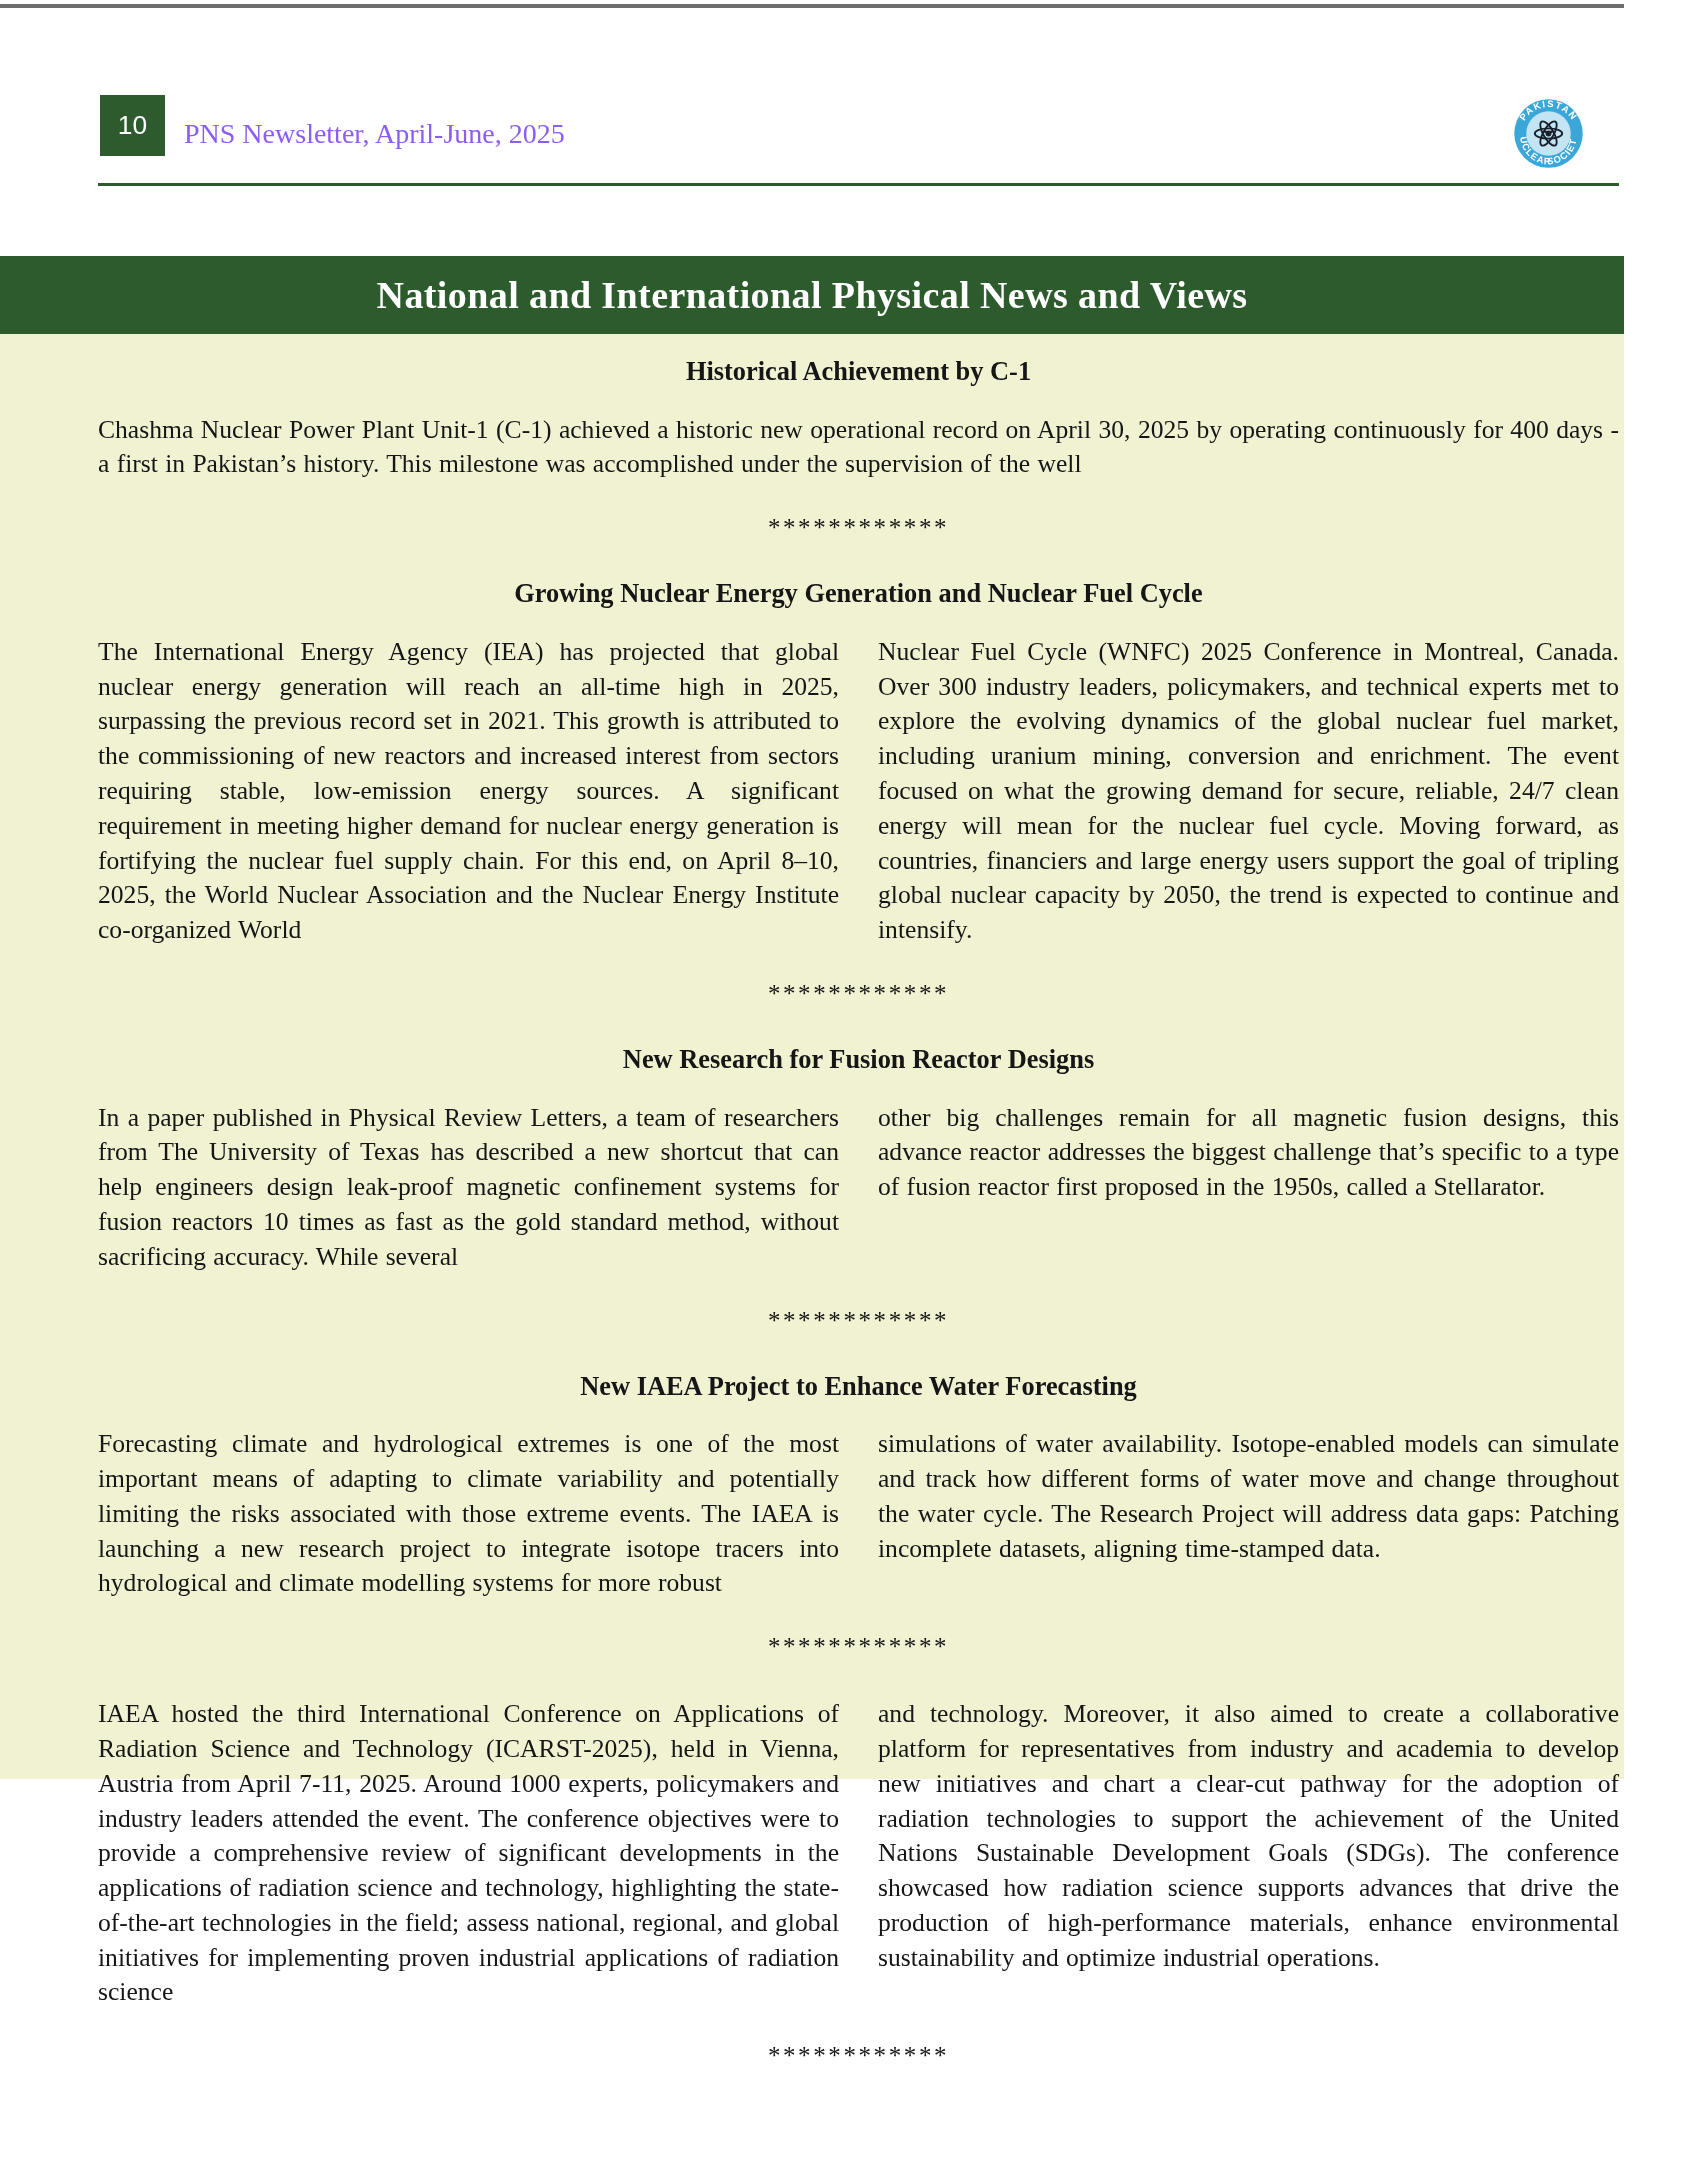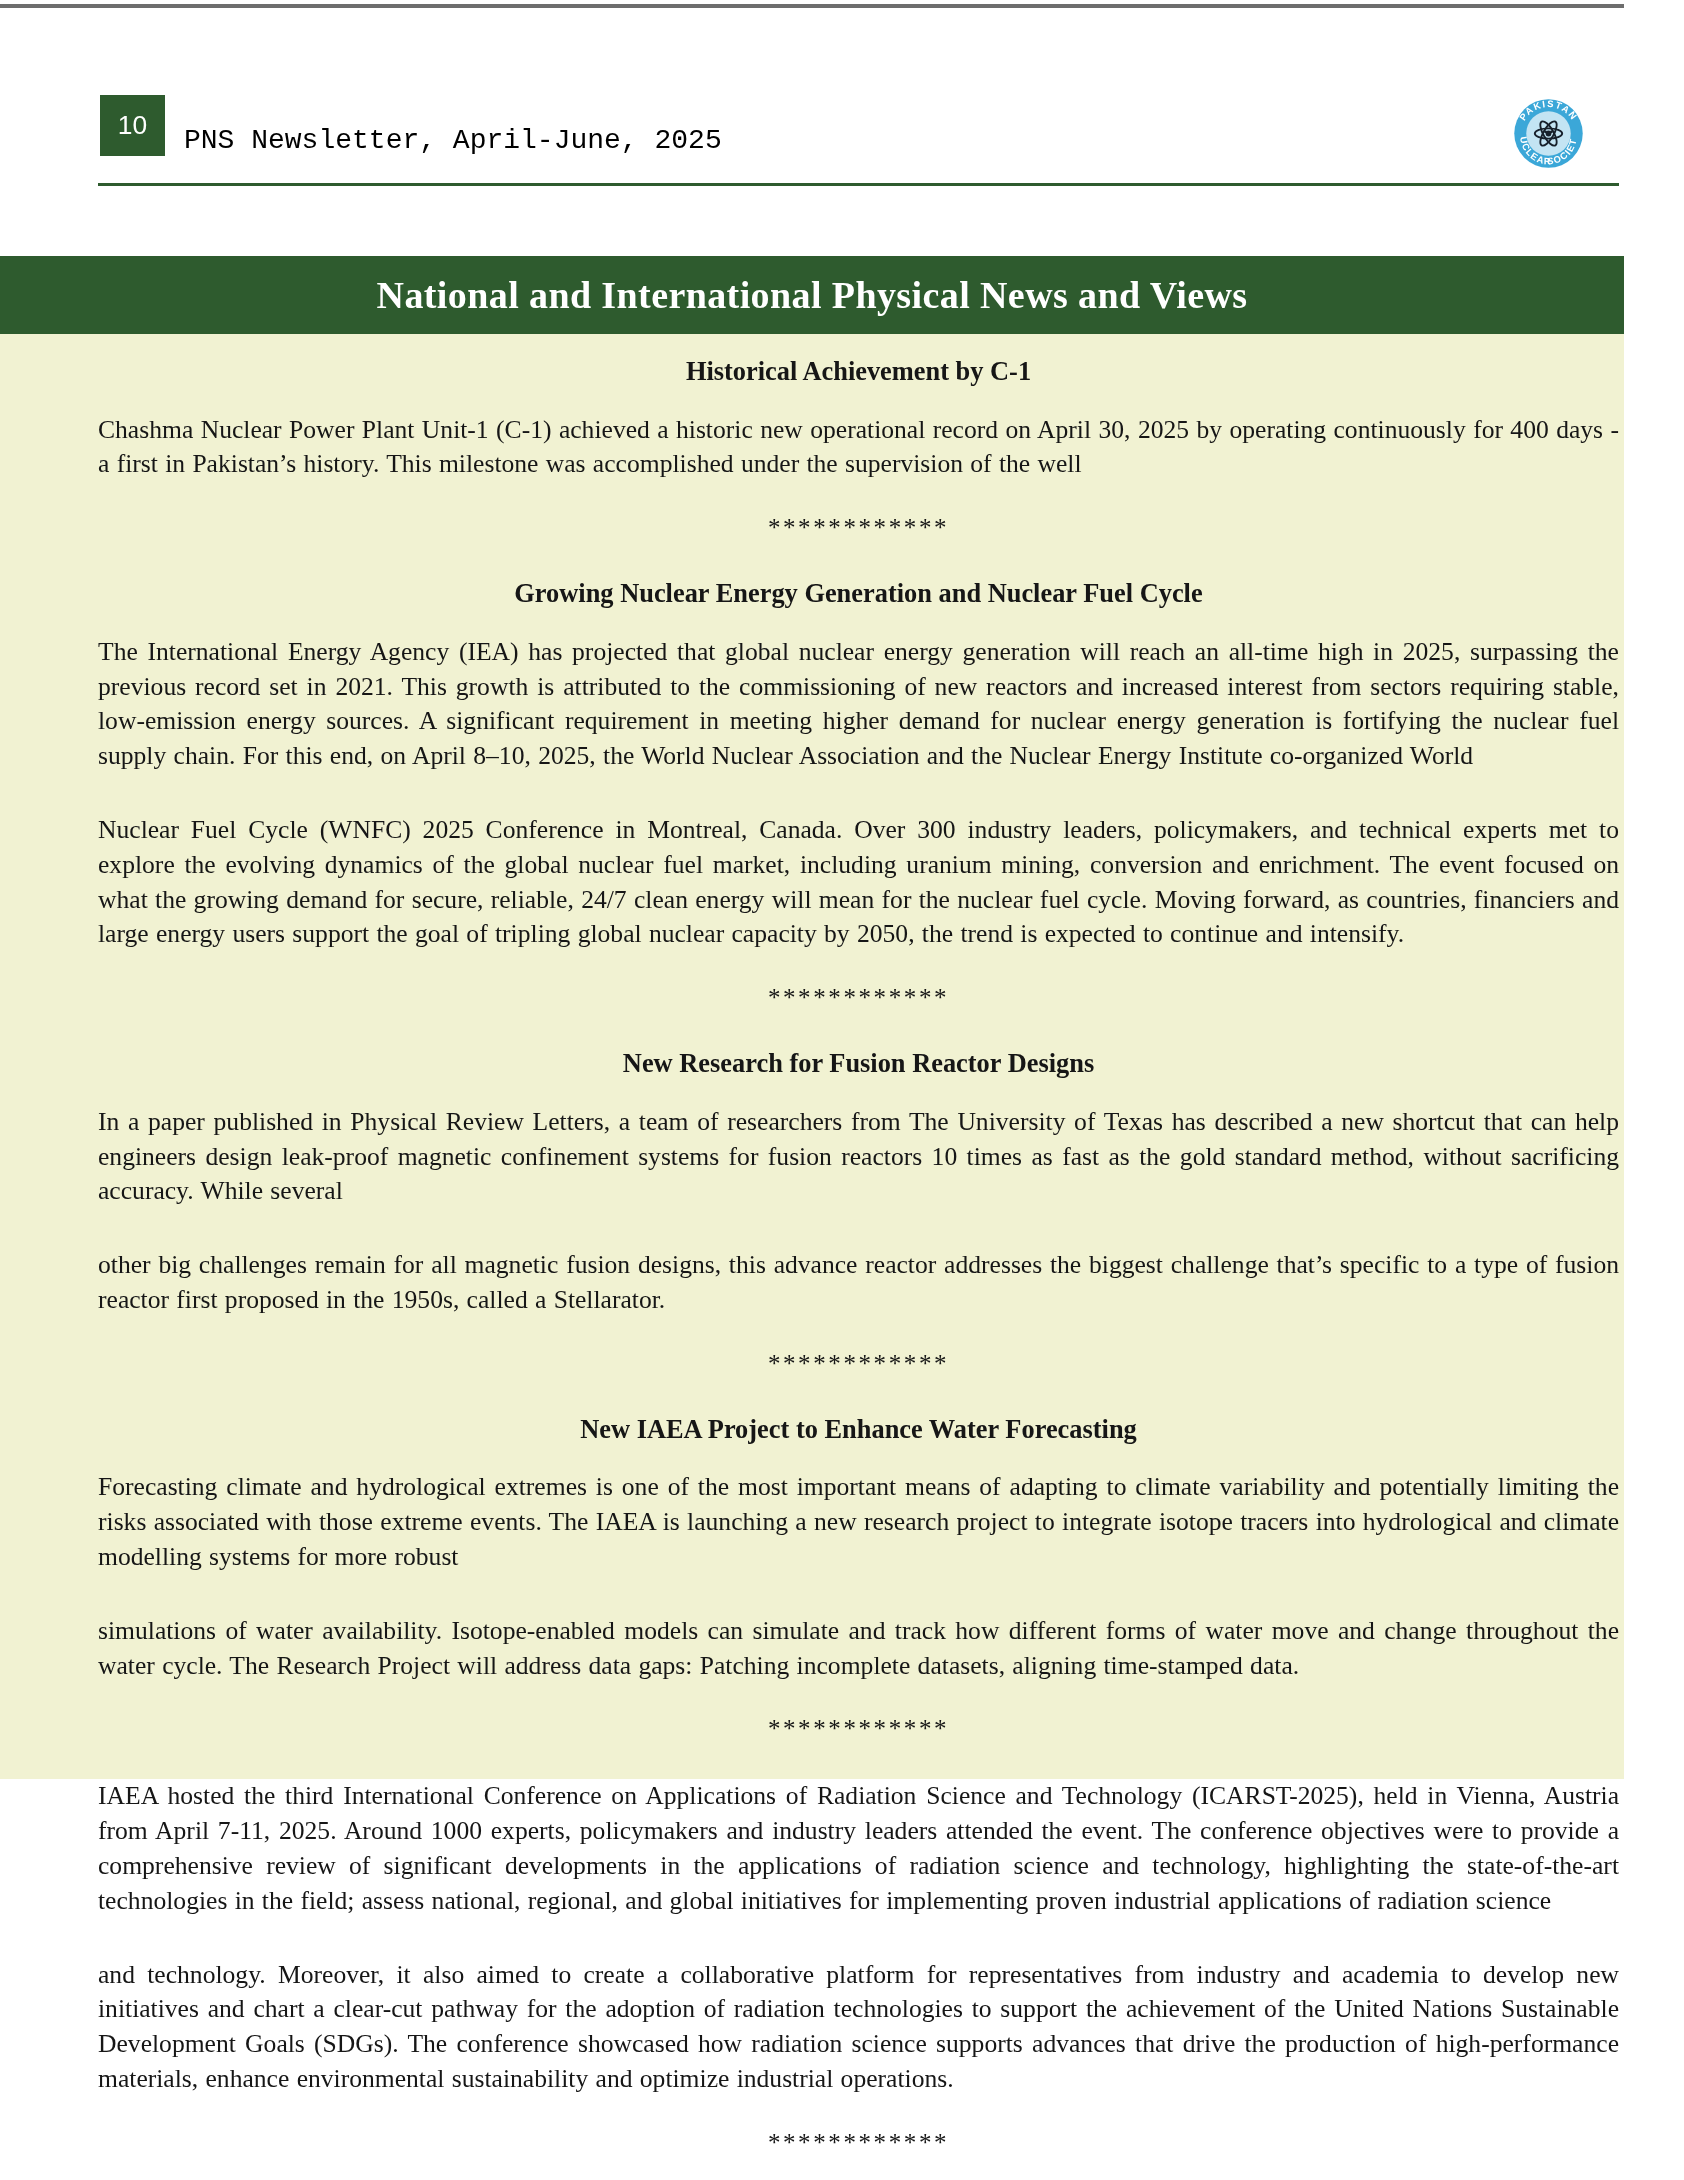--- a/index.html
+++ b/index.html
@@ -15,36 +15,36 @@
     overflow:hidden;font-family:"Liberation Serif","DejaVu Serif",serif;color:var(--text-color);
   }
   .top-edge{position:absolute;left:0;top:4.3px;width:1624px;height:3.4px;background:#3c3c3c;opacity:.75;}
   
   .page-number-badge{
     position:absolute;left:100px;top:95px;width:65px;height:61px;
     background:var(--accent-green);color:#fff;display:flex;align-items:center;justify-content:center;
     font-family:"Liberation Sans",sans-serif;font-size:26.4px;
   }
   .header-title{
-    position:absolute;left:184px;top:125px;
-    font-family:Liberation Mono, monospace;font-size:28px;color:#000000;white-space:nowrap;
+    position:absolute;left:184px;top:118px;
+    font-family:Liberation Serif, serif;font-size:28px;color:#8b5cf6;white-space:nowrap;
   }
   .logo{position:absolute;left:1504px;top:89px;width:89px;height:89px;}
   .header-rule{position:absolute;left:98px;top:183px;width:1521px;height:3.4px;background:var(--accent-green);}
   
   .banner{
     position:absolute;left:0;top:256px;width:1624px;height:78px;background:var(--accent-green);
     display:flex;align-items:center;justify-content:center;
   }
   .banner-title{color:#ffffff;font-weight:bold;font-size:38px;letter-spacing:0.4px;white-space:nowrap;}
   
   .content{position:absolute;left:0;top:334px;width:1624px;height:1445px;background:var(--content-bg);}
   .content-inner{margin-left:98px;width:1521px;padding-top:22px;}
   .section-heading{font-weight:bold;font-size:26.4px;text-align:center;margin:0 0 25.6px 0;}
-  .cols{display:flex;gap:39px;align-items:flex-start;flex-direction:column;}
+  .cols{display:flex;gap:39px;align-items:flex-start;}
   .col{flex:1;text-align:justify;font-size:25.6px;line-height:1.36;word-spacing:0.9px;}
   .separator{text-align:center;font-size:25px;letter-spacing:2.6px;margin:32px 0 36px 0;}
   .section{margin:0;}
 </style>
 </head>
 <body>
 
 <div class="page">
   <div class="top-edge"></div>
 

